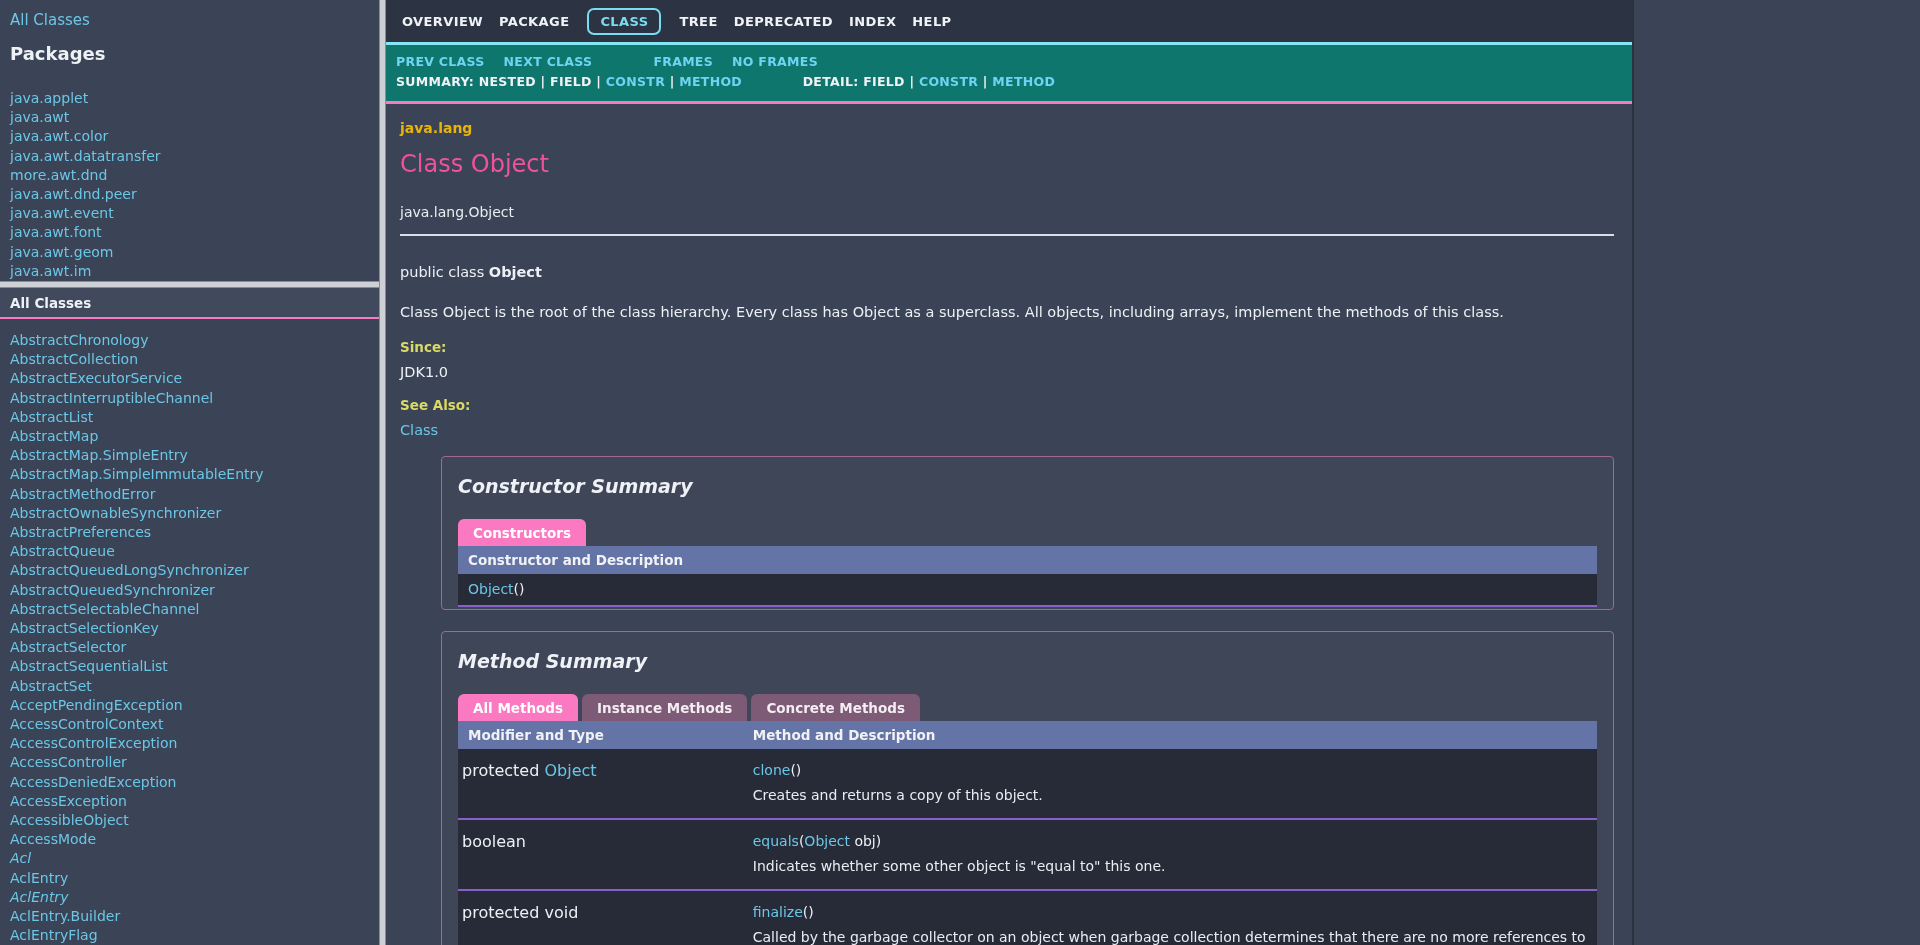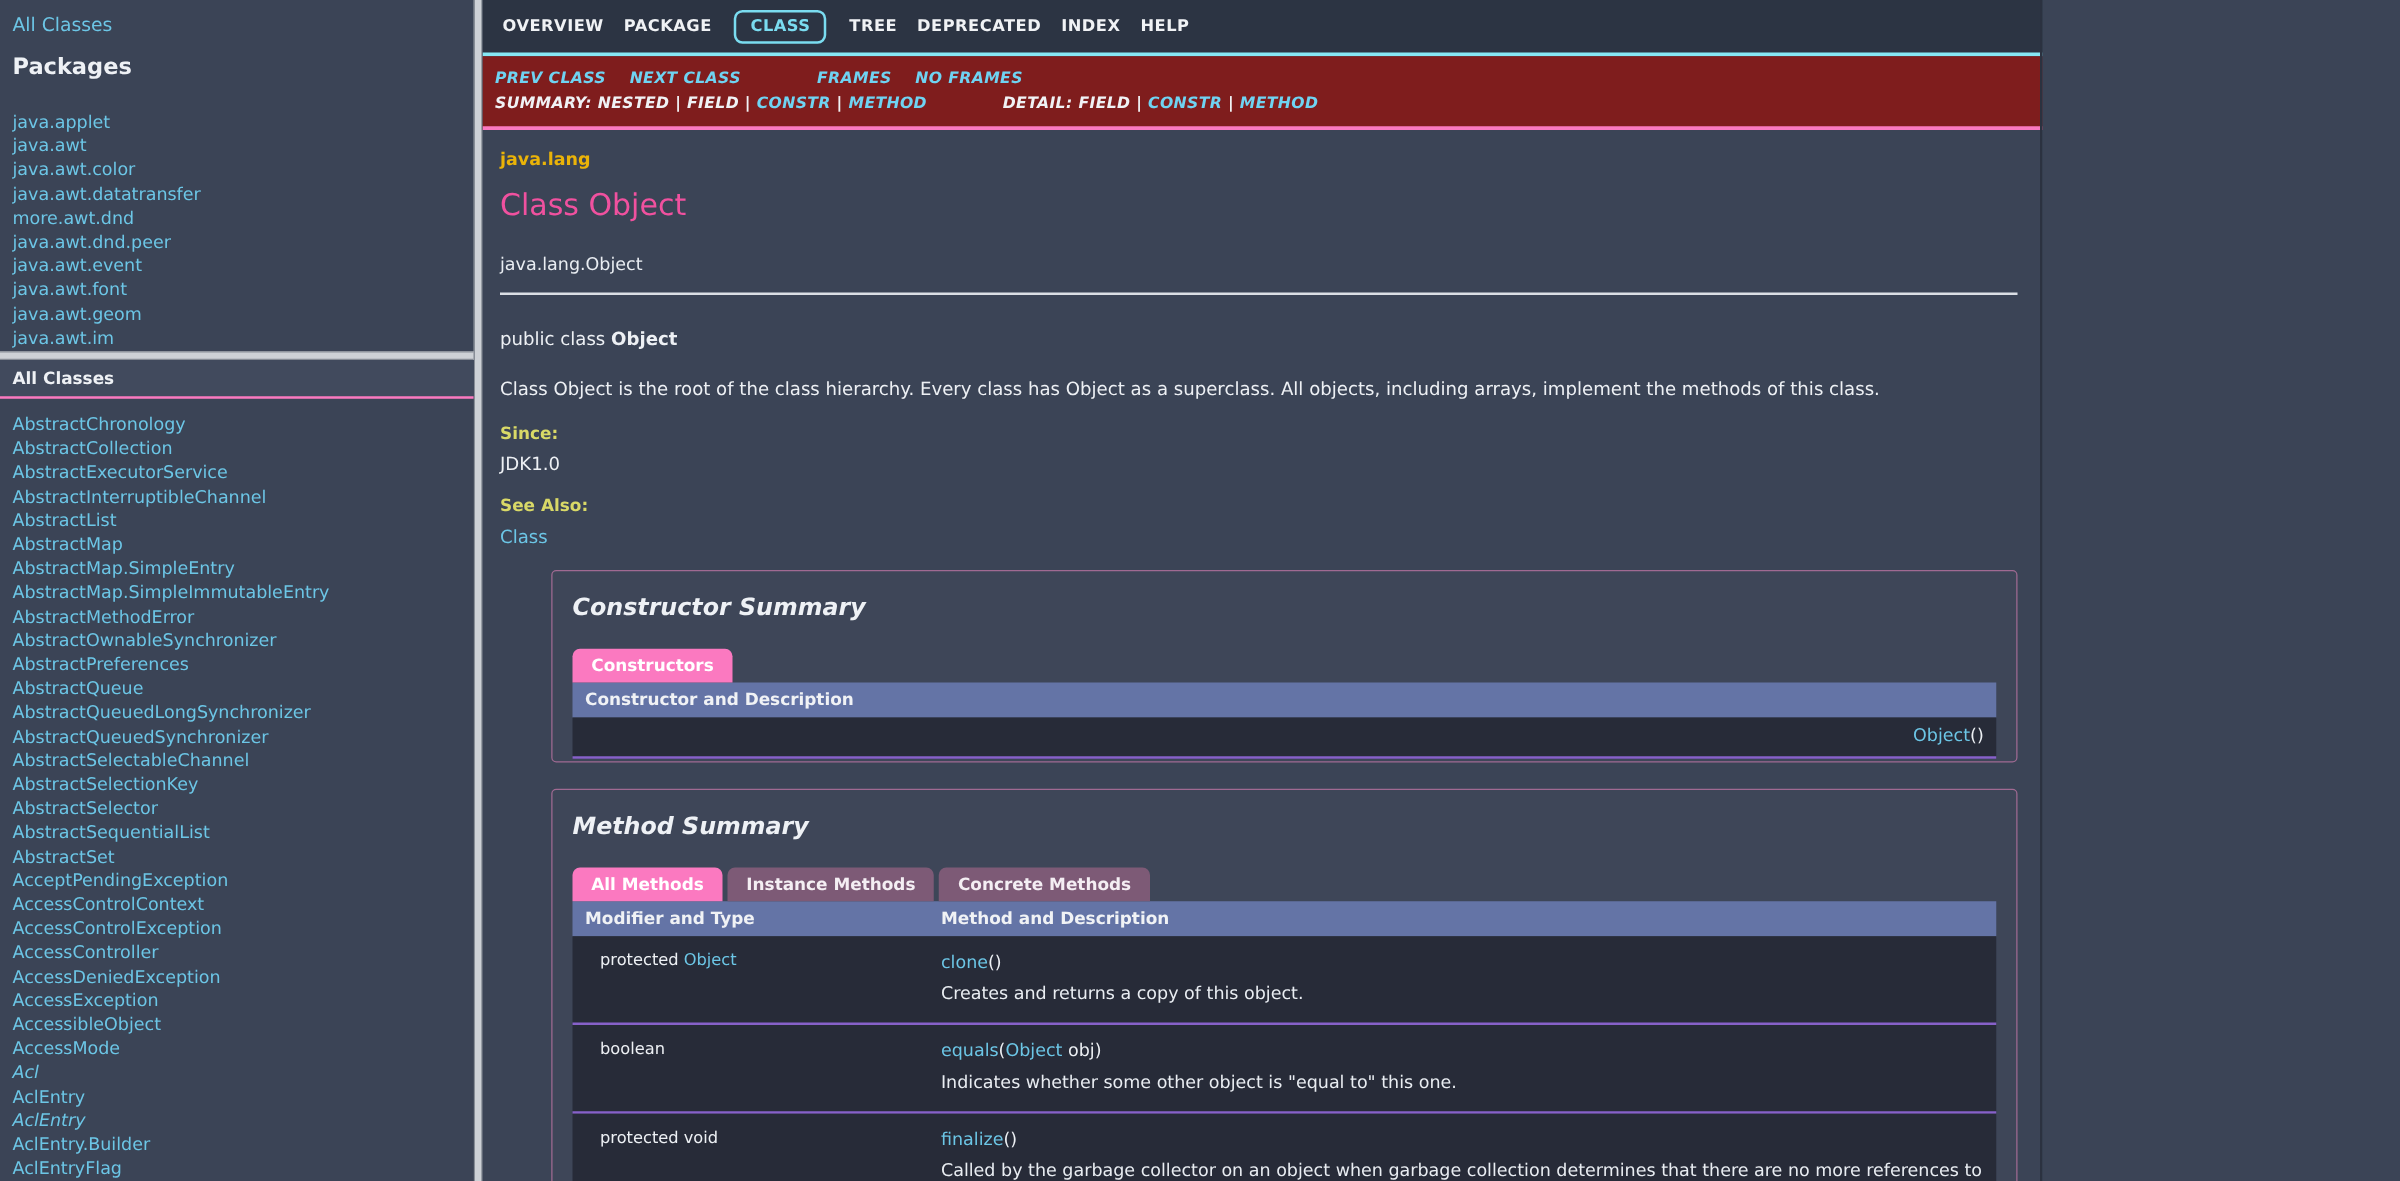--- a/index.html
+++ b/index.html
@@ -55,21 +55,21 @@
   }
   .nav-item {
     color: #f0f2f5; font-size: 13px; font-weight: 600; letter-spacing: 0.4px;
     margin: 0 8px; cursor: pointer; white-space: nowrap;
   }
   .nav-item.active {
     color: #7adcf0; border: 2px solid #7adcf0; border-radius: 7px;
     padding: 4px 11px; margin: 0 10px; cursor: default;
   }
 
-  .subnav { background: #7f1d1d; padding: 7px 0 9px 10px; border-bottom: 3px solid #fb79c0; font-style: italic; }
+  .subnav { background: #0f766e; padding: 7px 0 9px 10px; border-bottom: 3px solid #fb79c0; }
   .subnav-row { font-size: 12.5px; font-weight: 600; letter-spacing: 0.3px; line-height: 20px; white-space: nowrap; }
   .subnav-link { color: #6fd3f2; margin-right: 19px; cursor: pointer; }
   .subnav-link.extra-gap { margin-left: 42px; }
   .subnav-row .plain { color: #f0f2f5; }
   .subnav-row .lnk { color: #6fd3f2; }
   .detail-group { margin-left: 56px; }
 
   .content { padding: 16px 20px 0 14px; }
   .pkg-name { font-size: 14px; color: #eab308; font-weight: bold; }
   .class-title { font-size: 24px; color: #f0519f; margin-top: 14px; font-weight: 400; }
@@ -99,24 +99,23 @@
     background: #6474a6; display: flex; font-size: 13.5px; font-weight: 600;
     color: #f0f2f5; padding: 6px 0;
   }
   .tbl-header .hcell { padding: 0 10px; }
   .hcol1 { width: 25%; }
   .hcol2 { flex: 1; }
 
   .c-row {
     background: #272b38; font-size: 14px; padding: 7px 10px 8px 10px;
     border-bottom: 2px solid #8761c9;
-    text-align: right;
   }
   .m-row { background: #272b38; display: flex; border-bottom: 2px solid #8761c9; padding: 10px 0 11px 0; }
-  .m-col1 { width: 25%; padding: 2px 22px; font-size: 13px; }
+  .m-col1 { width: 25%; padding: 2px 4px; font-size: 16px; }
   .m-col2 { flex: 1; padding: 2px 10px; font-size: 14px; }
   .m-sig { line-height: 19px; }
   .m-desc { line-height: 19px; margin-top: 6px; color: #e9edf2; }
   .m-desc:empty { display: none; }
 </style>
 </head>
 <body>
 
 <div class="sidebar-top">
   <span class="all-classes-link">All Classes</span>

